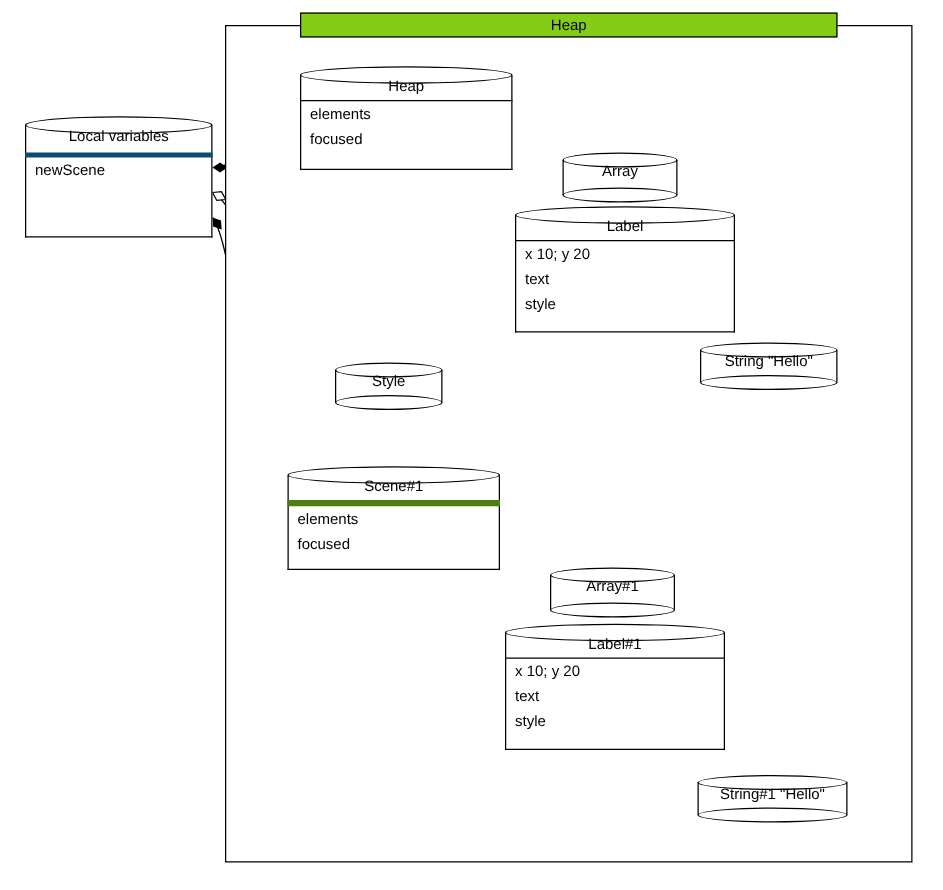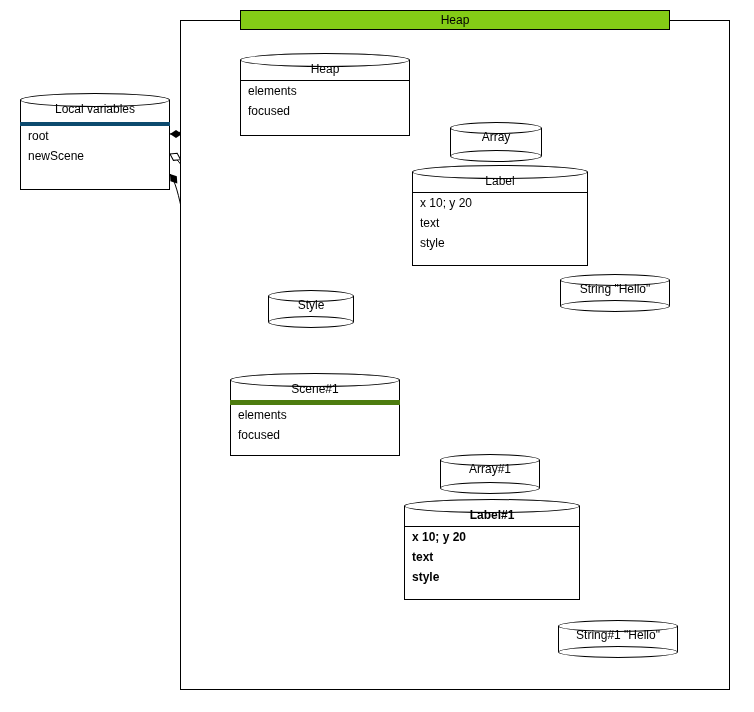--- a/index.html
+++ b/index.html
@@ -97,21 +97,20 @@
 <div class="heap-title" style="left:240px; top:10px; width:430px;">
   <span>Heap</span>
 </div>
 
 <div class="cyl" style="left:20px; top:100px; width:150px; height:90px;">
   <div class="top" style="height:14px; top:-7px;"></div>
   <div class="body" style="top:0; bottom:0; border-bottom:1px solid #000;"></div>
   <div class="title" style="position:relative; margin-top:0px; border-bottom:4px solid #0c4a6e; padding-bottom:6px; padding-top:2px;">
     <span>Local variables</span>
   </div>
-  <div class="row">root</div>
   <div class="row">newScene</div>
 </div>
 
 <div class="cyl" style="left:240px; top:60px; width:170px; height:76px;">
   <div class="top" style="height:14px; top:-7px;"></div>
   <div class="body" style="top:0; bottom:0; border-bottom:1px solid #000;"></div>
   <div class="title" style="position:relative; border-bottom:1px solid #000; padding-bottom:4px;">
     <span>Heap</span>
   </div>
   <div class="row">elements</div>
@@ -168,21 +167,21 @@
 
 <div class="cyl" style="left:440px; top:460px; width:100px; height:28px;">
   <div class="top" style="height:12px; top:-6px;"></div>
   <div class="body" style="top:0; bottom:0;"></div>
   <div class="bot" style="height:12px; bottom:-6px;"></div>
   <div class="title" style="position:relative;">
     <span>Array#1</span>
   </div>
 </div>
 
-<div class="cyl" style="left:404px; top:506px; width:176px; height:94px;font-weight:bold;">
+<div class="cyl" style="left:404px; top:506px; width:176px; height:94px;">
   <div class="top" style="height:14px; top:-7px;"></div>
   <div class="body" style="top:0; bottom:0; border-bottom:1px solid #000;"></div>
   <div class="title" style="position:relative; border-bottom:1px solid #000; padding-bottom:4px;">
     <span>Label#1</span>
   </div>
   <div class="row">x 10; y 20</div>
   <div class="row">text</div>
   <div class="row">style</div>
 </div>
 

